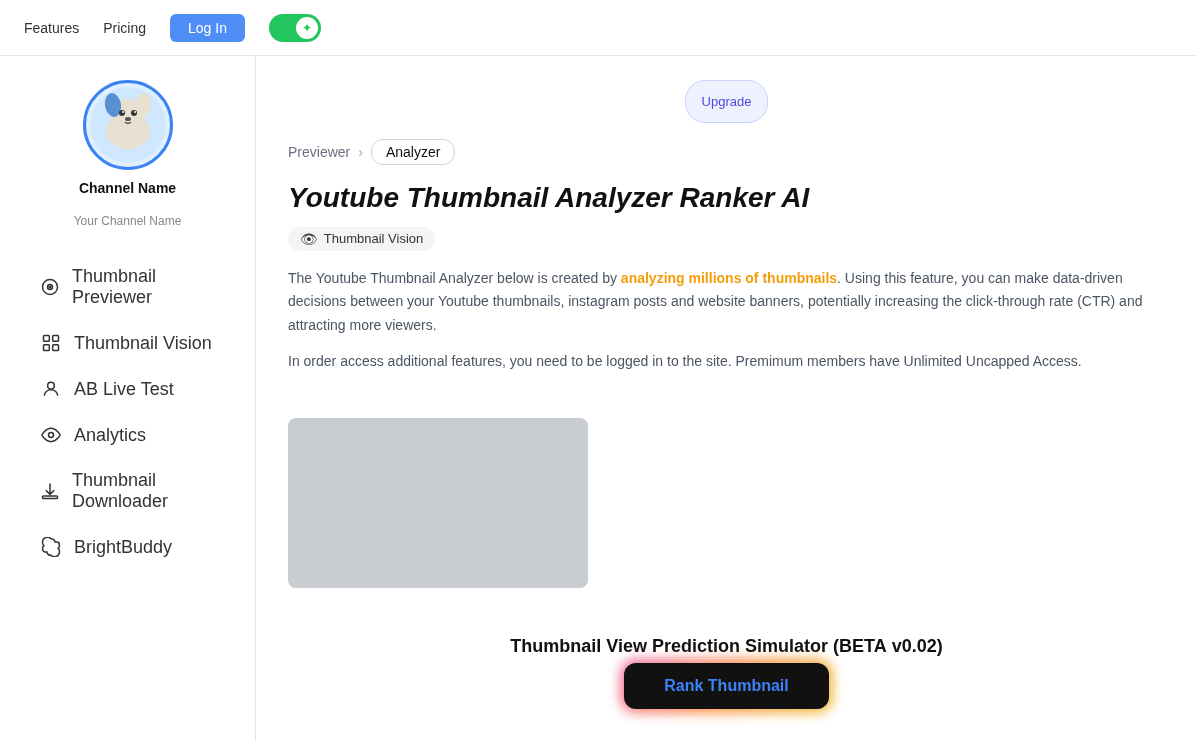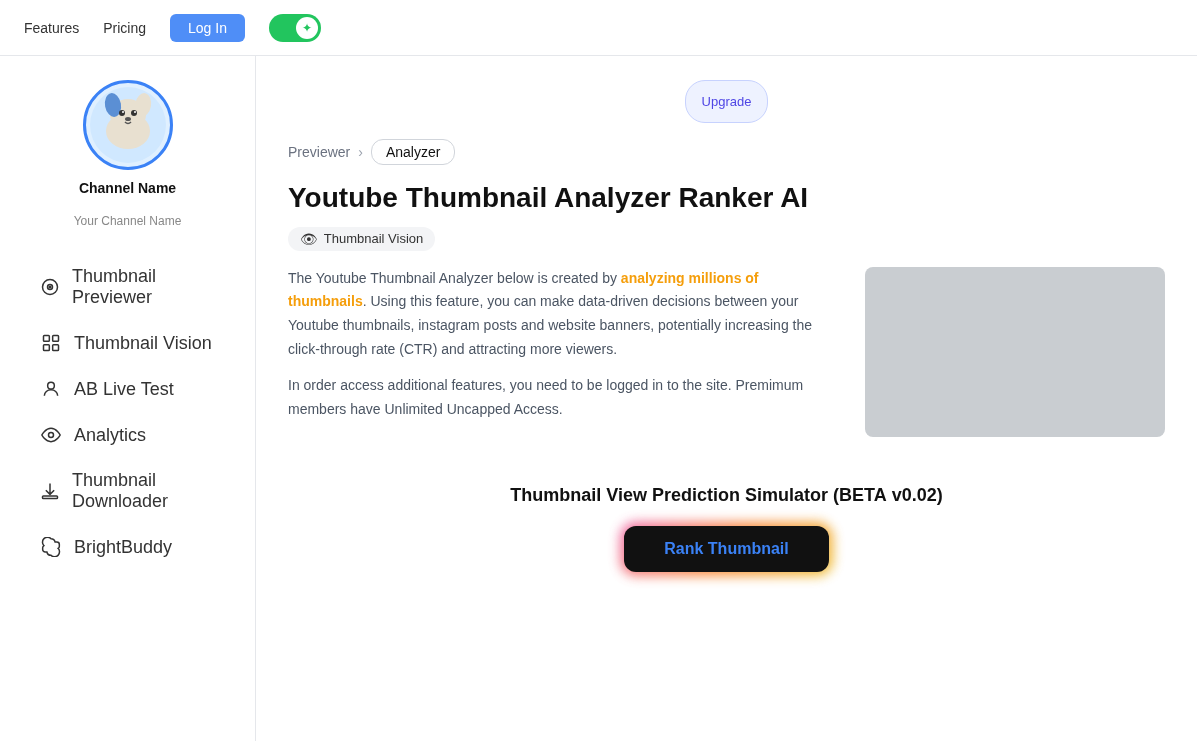--- a/index.html
+++ b/index.html
@@ -65,44 +65,44 @@
     }
 
     .breadcrumb { display: flex; align-items: center; gap: 8px; margin-bottom: 16px; font-size: 14px; color: #6b7280; }
     .breadcrumb-link { color: #6b7280; cursor: pointer; }
     .breadcrumb-arrow { color: #9ca3af; }
     .breadcrumb-current {
       border: 1px solid #d1d5db; border-radius: 12px; padding: 4px 14px;
       font-size: 14px; color: #111; font-weight: 500; cursor: pointer;
     }
 
-    .page-title { font-size: 28px; font-weight: 700; color: #111; line-height: 1.2; margin-bottom: 12px; }
+    .page-title { font-size: 28px; font-weight: 700; color: #111; line-height: 1.2; margin-bottom: 12px; font-style: italic; }
 
     .thumbnail-vision-badge {
       display: inline-flex; align-items: center; gap: 6px;
       background: #f3f4f6; border-radius: 20px; padding: 4px 12px;
       font-size: 13px; color: #333; margin-bottom: 16px;
     }
     .badge-icon { font-size: 14px; }
 
-    .content-cols { display: flex; gap: 32px; }
+    .content-cols { display: flex; gap: 32px; flex-direction: column; }
     .content-text { flex: 1; }
 
     .description { font-size: 14px; line-height: 1.7; color: #4b5563; }
     .description .highlight-link { color: #f59e0b; font-weight: 700; text-decoration: none; }
     .description p { margin-bottom: 12px; }
 
     .preview-image {
       width: 300px; min-width: 300px; height: 170px;
       background: #c9cdd1; border-radius: 8px; overflow: hidden;
     }
 
     
     .bottom-section { margin-top: 48px; text-align: center; }
-    .simulator-title { font-size: 18px; font-weight: 700; color: #111; margin-bottom: 20px; }
+    .simulator-title { font-size: 18px; font-weight: 700; color: #111; margin-bottom: 6px; }
 
     .rank-btn-wrap { display: inline-block; position: relative; }
     .rank-btn-glow {
       position: absolute; inset: -4px; border-radius: 16px;
       background: linear-gradient(135deg, #ec4899, #f97316, #eab308);
       filter: blur(6px); opacity: 0.8; z-index: 0;
     }
     .rank-btn {
       position: relative; z-index: 1;
       background: #111; color: #3b82f6; border: none; border-radius: 12px;

